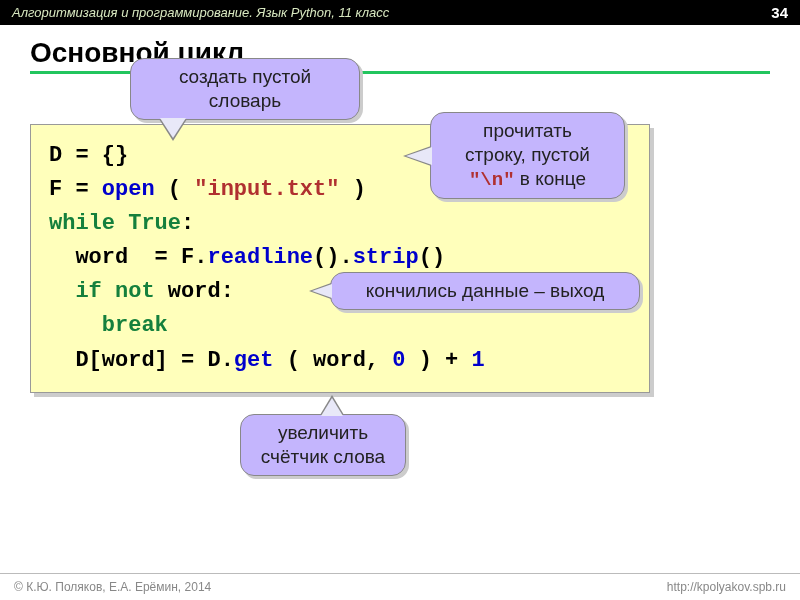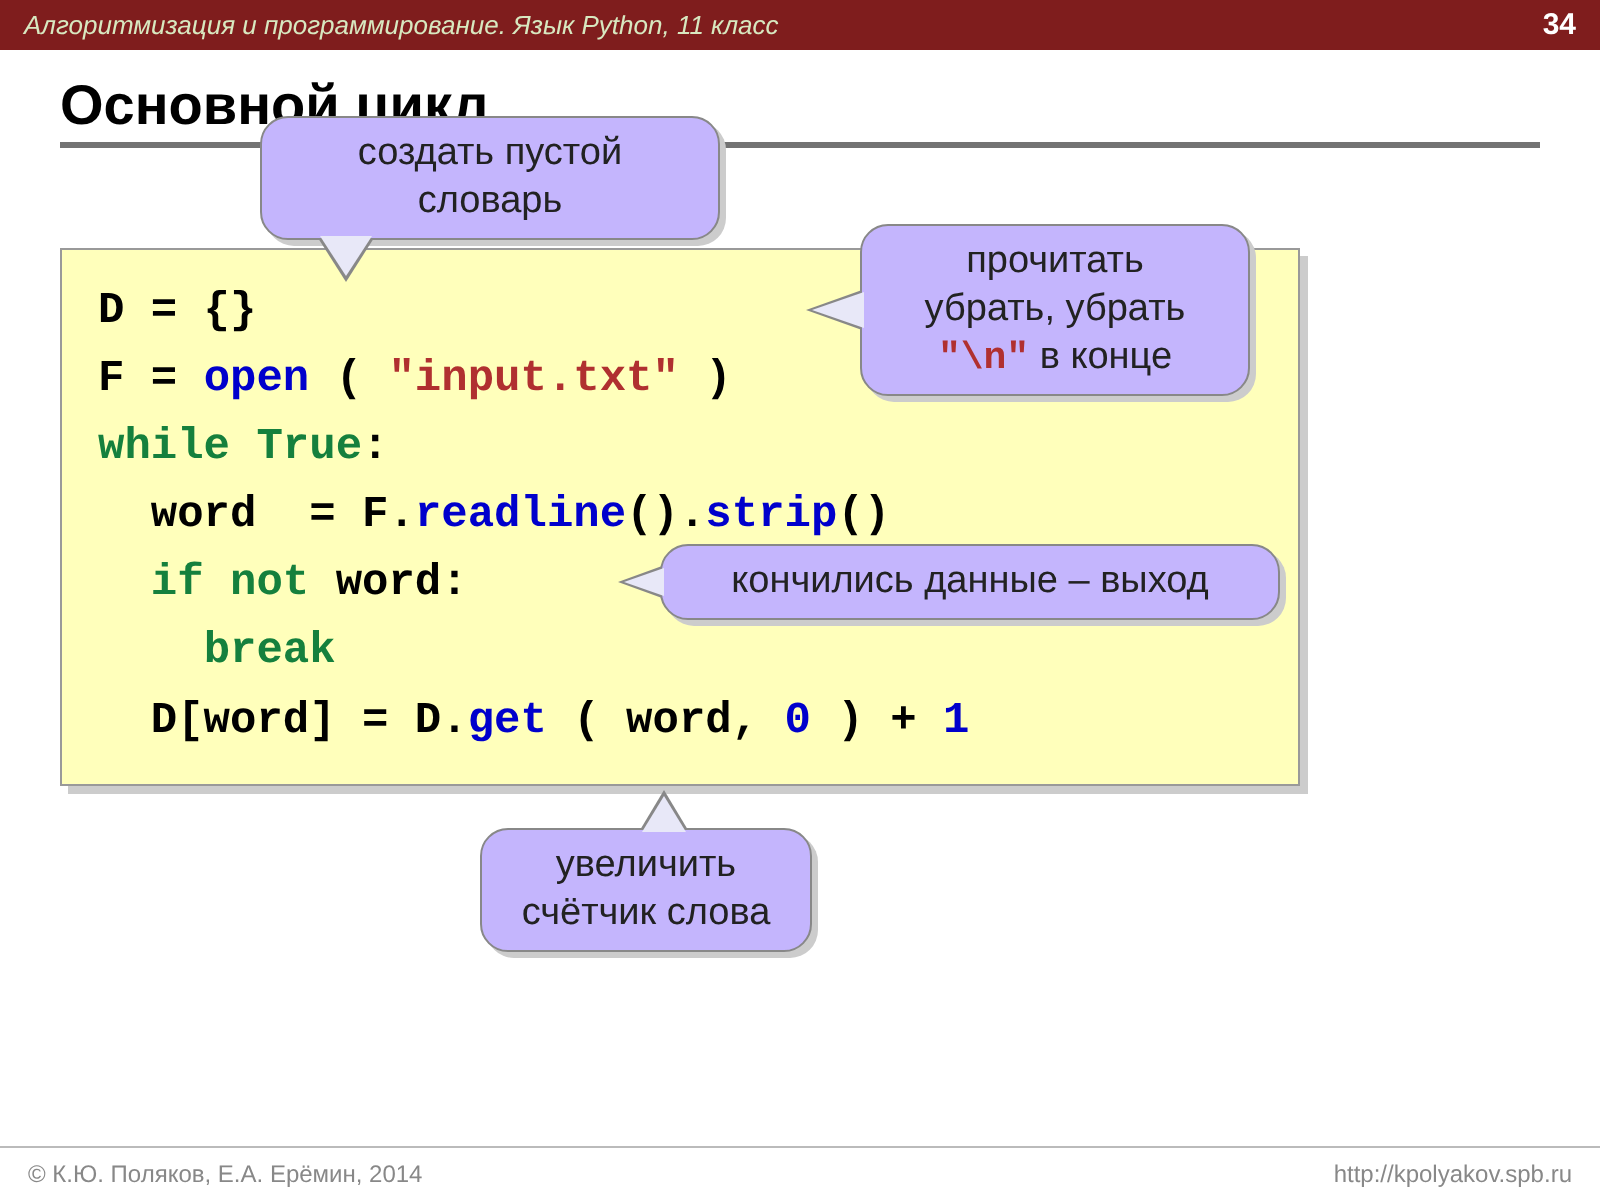--- a/index.html
+++ b/index.html
@@ -5,21 +5,21 @@
   * { box-sizing: border-box; margin: 0; padding: 0; }
   body {
     width: 800px;
     height: 600px;
     background: #fff;
     font-family: Arial, sans-serif;
     position: relative;
     overflow: hidden;
   }
   .header {
-    background: #7f1d1d;
+    background: #000000;
     color: #d8e8c0;
     padding: 4px 12px;
     font-size: 13px;
     font-style: italic;
     display: flex;
     justify-content: space-between;
     align-items: center;
   }
   .header .page-num {
     font-weight: bold;
@@ -27,21 +27,21 @@
     font-size: 15px;
     color: #fff;
   }
   .content {
     padding: 12px 30px 0 30px;
   }
   .slide-title {
     font-size: 28px;
     font-weight: bold;
     color: #000;
-    border-bottom: 3px solid #737373;
+    border-bottom: 3px solid #22c55e;
     padding-bottom: 2px;
     margin-bottom: 50px;
   }
   .code-area {
     position: relative;
   }
   .code-box {
     background: #ffffbb;
     border: 1px solid #999;
     box-shadow: 4px 4px 0 #ccc;
@@ -157,21 +157,21 @@
   <div class="code-area">
 
     <div class="callout" style="top:-66px; left:100px; width:230px;">
       <span>создать пустой словарь</span>
       <span class="tail c1-tail-border"></span>
       <span class="tail c1-tail-fill"></span>
     </div>
 
     <div class="callout" style="top:-12px; left:400px; width:195px;">
       <span>прочитать</span><br>
-      <span>убрать, убрать</span><br>
+      <span>строку, пустой</span><br>
       <span class="red">"\n"</span><span>  в конце</span>
       <span class="tail c2-tail-border"></span>
       <span class="tail c2-tail-fill"></span>
     </div>
 
     <div class="callout" style="top:148px; left:300px; width:310px;">
       <span>кончились данные – выход</span>
       <span class="tail c3-tail-border"></span>
       <span class="tail c3-tail-fill"></span>
     </div>

